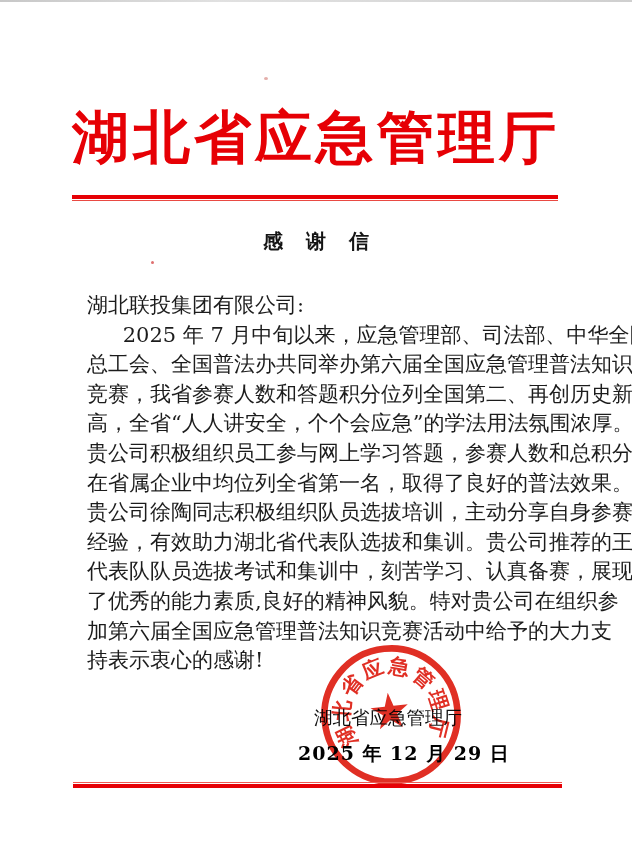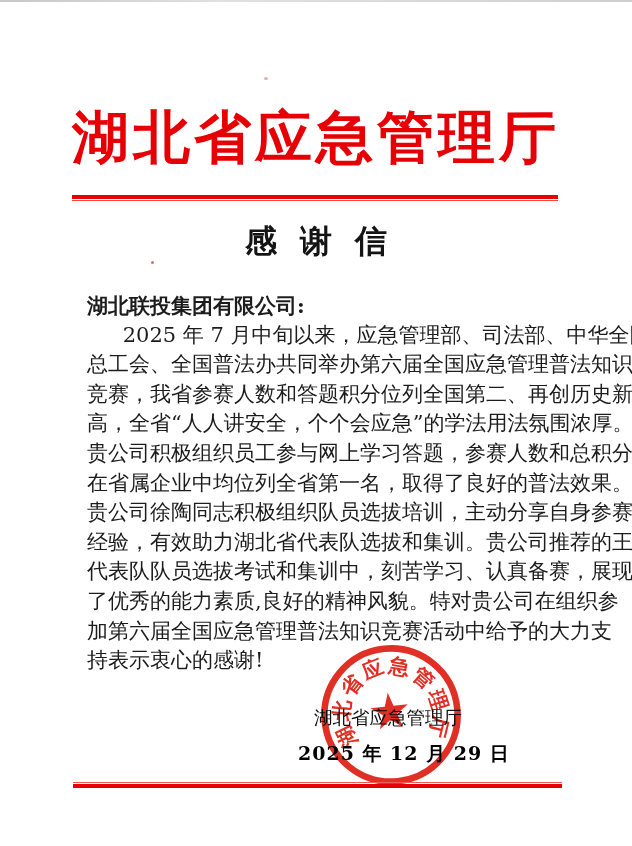--- a/index.html
+++ b/index.html
@@ -30,42 +30,42 @@
     white-space:nowrap;
   }
   .rule-top{position:absolute;top:195px;left:72px;width:486px;}
   .rule-top .thick{height:4px;background:#e60005;}
   .rule-top .thin{height:1px;background:#e94a43;margin-top:1px;}
 
   .doc-title{
     position:absolute;top:224px;left:0;width:632px;
     text-align:center;
     color:#141414;
-    font-size:32px;line-height:34px;
+    font-size:20px;line-height:34px;
     font-weight:700;
     letter-spacing:23px;
     text-indent:23px;
     white-space:nowrap;
   }
 
   .body-text{
     position:absolute;top:291px;left:87px;width:474px;
     color:#1c1c1c;
     font-size:21px;
     line-height:29.6px;
   }
   .bline{
     text-align:justify;
     text-align-last:justify;
     text-justify:inter-character;
     height:29.6px;
     white-space:nowrap;
   }
   .bline.salutation{
-    text-align:left;text-align-last:left;white-space:normal;font-weight:bold;
+    text-align:left;text-align-last:left;white-space:normal;
   }
   .bline.first{text-indent:1.7em;}
   .bline.last{text-align:left;text-align-last:left;}
 
   .signature{
     position:absolute;top:706px;left:314px;width:148px;
     color:#111;
     font-size:18.5px;line-height:24px;
     text-align:center;
     white-space:nowrap;

